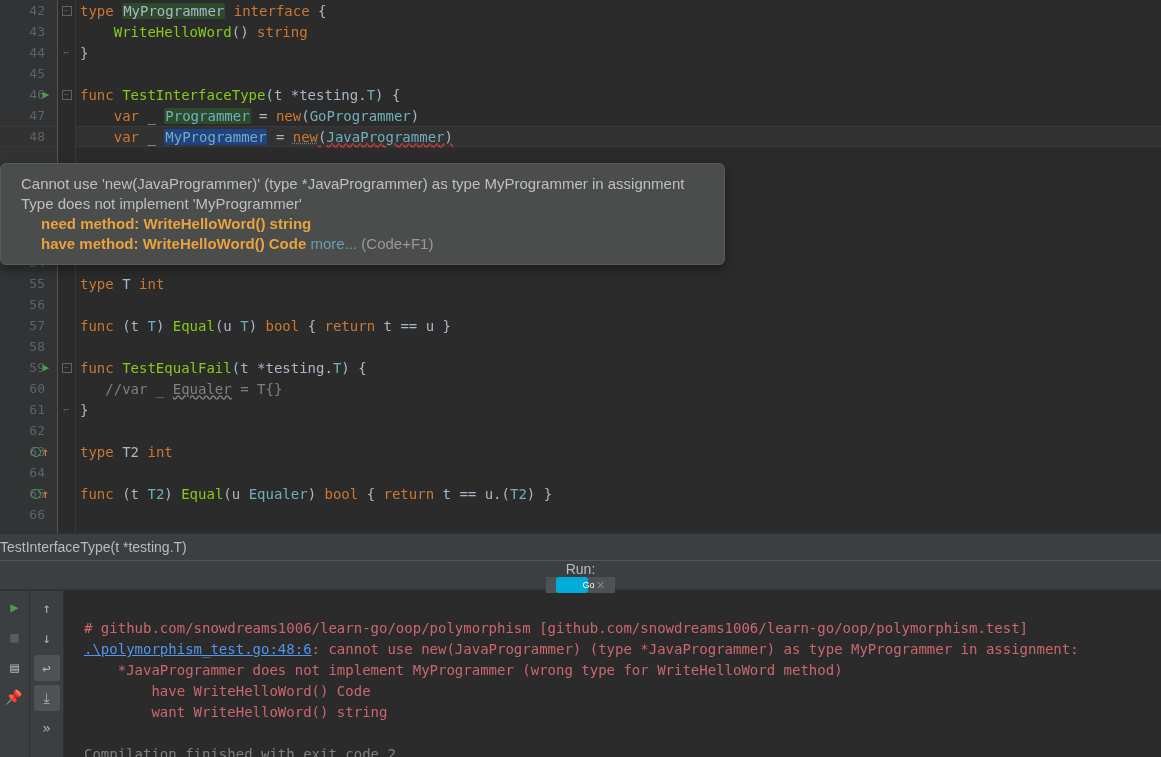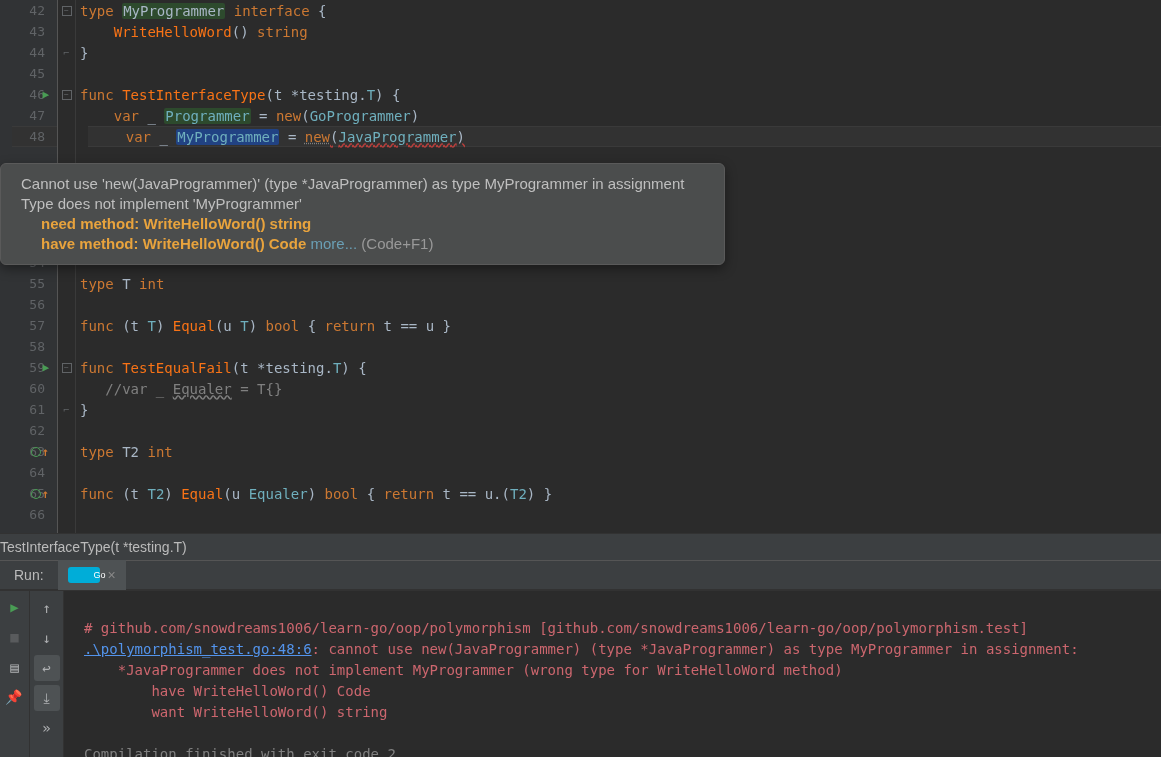--- a/index.html
+++ b/index.html
@@ -75,24 +75,24 @@
     color: #606366;
   }
   .code-col { flex: 1; position: relative; }
   .code-line {
     height: 21px;
     display: flex;
     align-items: center;
     white-space: pre;
     padding-left: 4px;
   }
-  .current-line { background: #323232; border:1px solid #3a3a3a; border-left:none; border-right:none;margin-left:12px;}
+  .current-line { background: #323232; border:1px solid #3a3a3a; border-left:none; border-right:none;}
   .kw { color: #cc7832; }
   .typ { color: #6fafbd; }
-  .fn { color: #f97316; text-align: center; }
+  .fn { color: #84cc16; text-align: center; }
   .id { color: #a9b7c6; }
   .cmt { color: #808080; }
   .hl-type { background: #214283; padding: 0 1px; border-radius:2px;}
   .hl-type2 { background: #2d4a2d; padding: 0 1px; border-radius:2px;}
   .err-underline { text-decoration: underline wavy #bc3f3c; }
   .weak-underline { text-decoration: underline wavy #808080; }
   .soft-underline { text-decoration: underline dotted #808080; }
 
   .tooltip {
     position: absolute;
@@ -127,20 +127,21 @@
 
   .run-header {
     height: 30px;
     background: #3c3f41;
     display: flex;
     align-items: center;
     font-family: -apple-system, "Segoe UI", sans-serif;
     font-size: 14px;
     border-top: 1px solid #555;
     border-bottom: 1px solid #323232;
+    flex-direction: column;
   }
   .run-header .run-label { color: #bbbbbb; padding: 0 14px; }
   .run-tab {
     background: #4e5254;
     height: 30px;
     display: flex;
     align-items: center;
     padding: 0 10px;
     gap: 8px;
     color: #bbbbbb;

